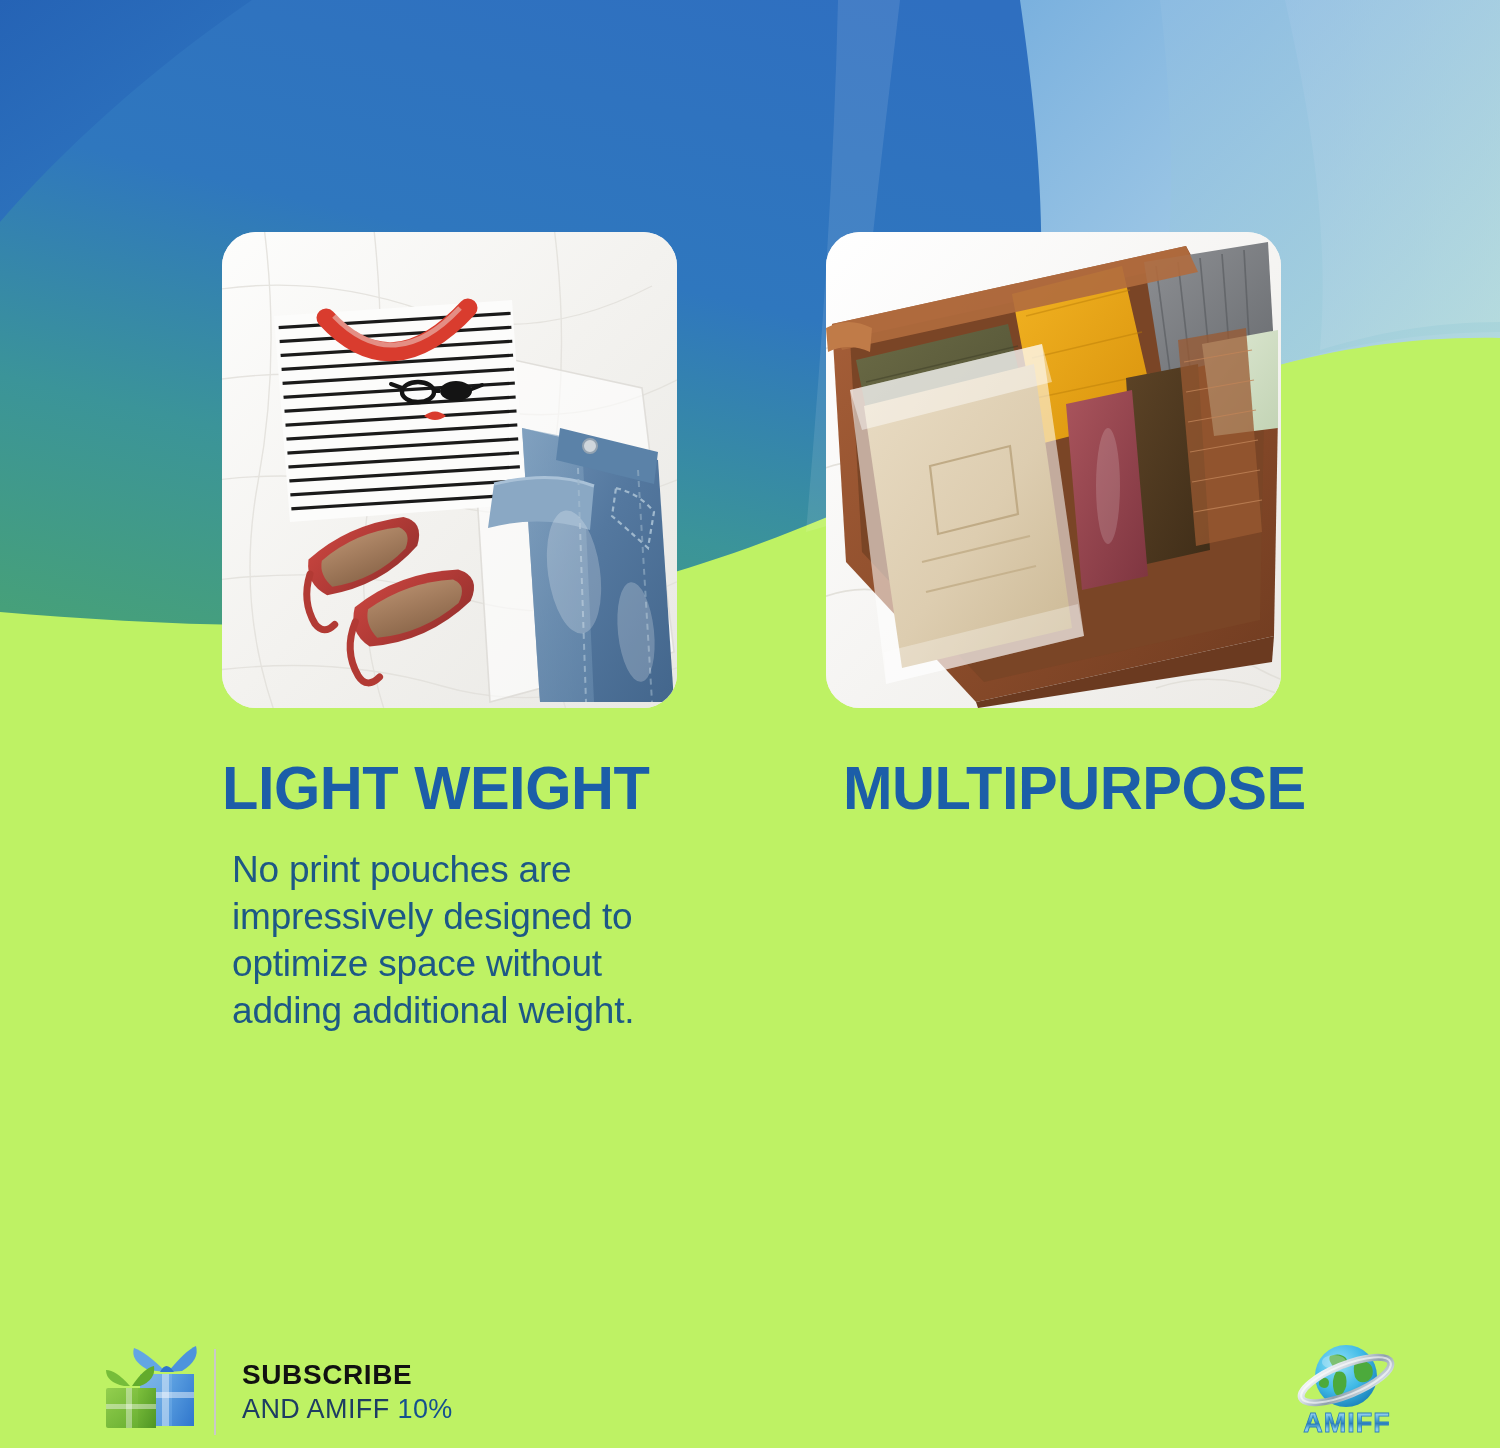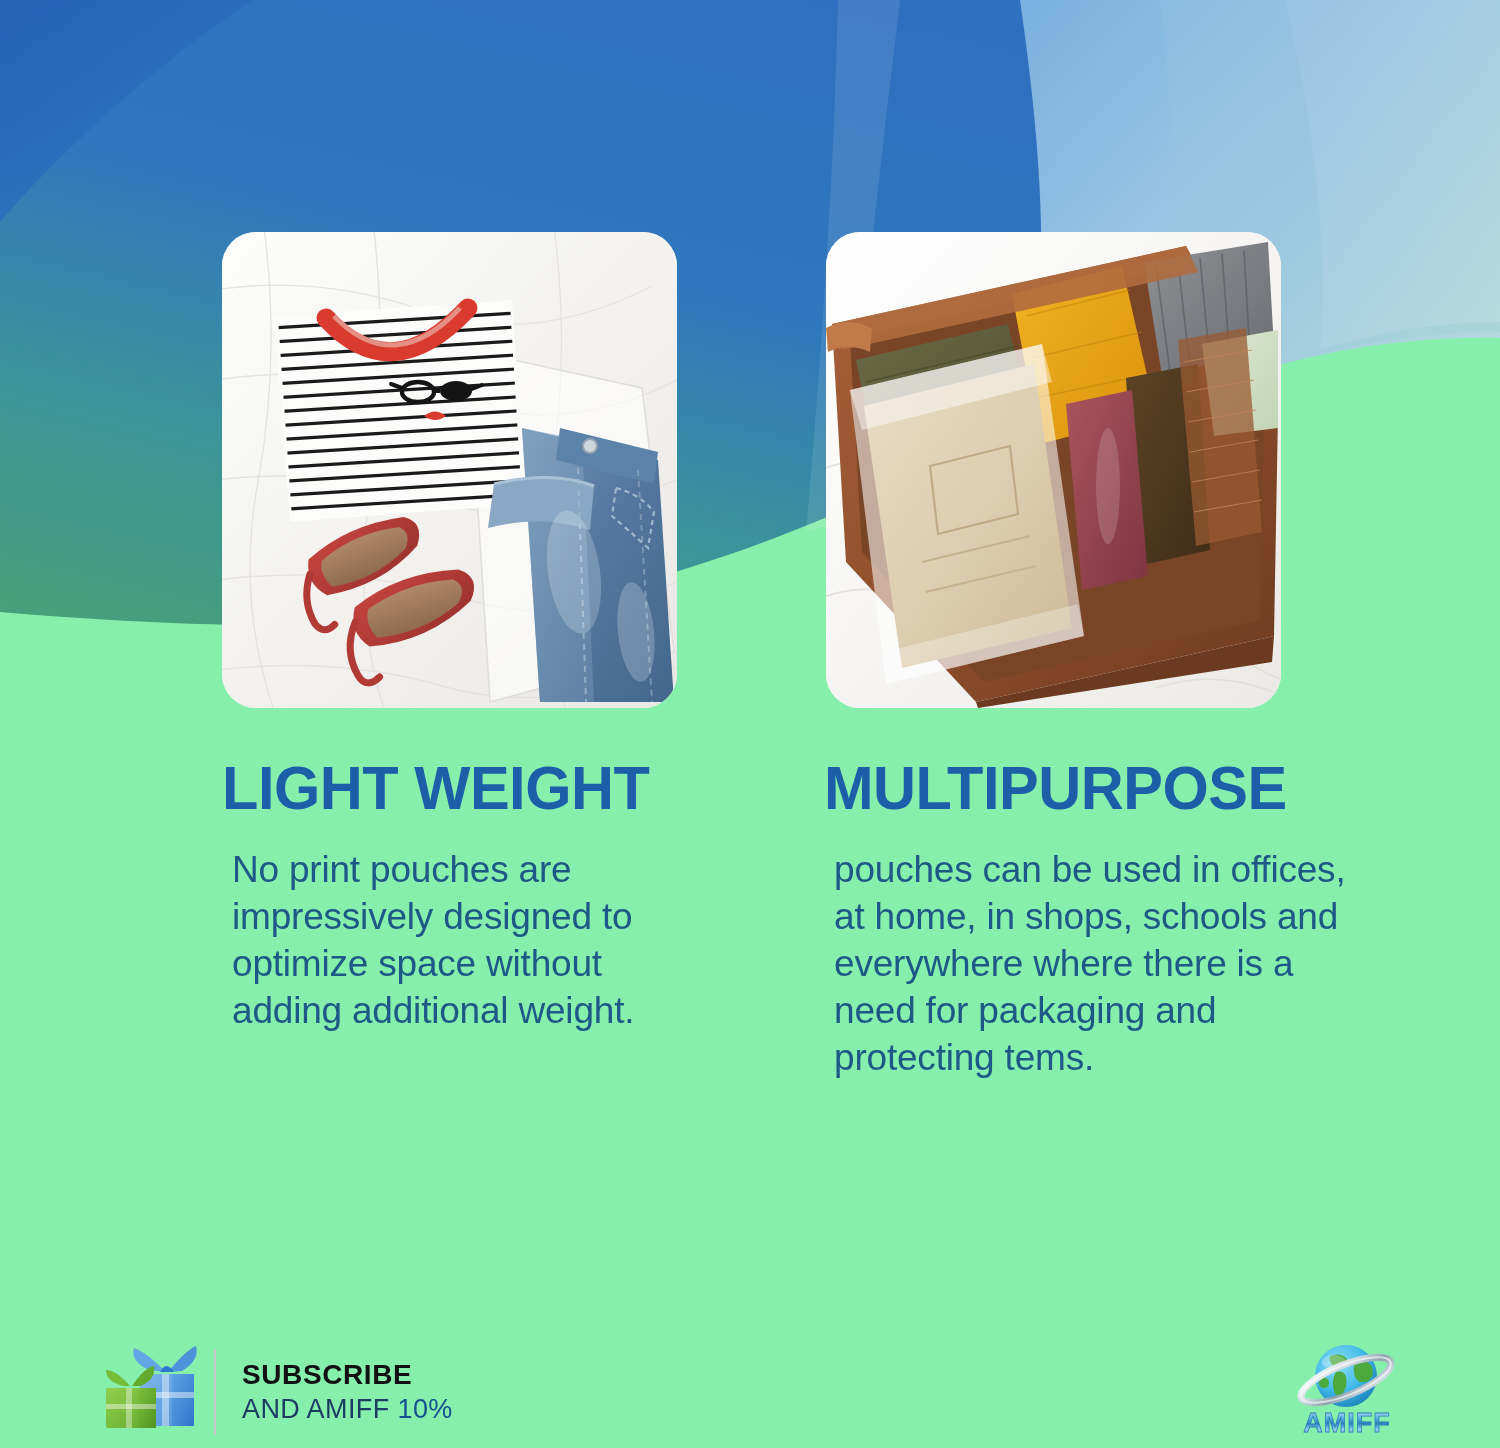--- a/index.html
+++ b/index.html
@@ -3,21 +3,21 @@
 <meta charset="utf-8">
 <style>
   html,body{margin:0;padding:0;}
   body{
     width:1500px;height:1448px;
     background:#ffffff;
     font-family:"Liberation Sans", sans-serif;
     overflow:hidden;
     position:relative;
   }
-  .stage{position:relative;width:1500px;height:1448px;overflow:hidden;background:#86efac;}
+  .stage{position:relative;width:1500px;height:1448px;overflow:hidden;background:#bef264;}
 
   
   .bg-wrap{position:absolute;left:0;top:0;width:1500px;height:700px;overflow:hidden;}
   .bg-svg{position:absolute;left:0;top:0;}
 
   
   .cards{position:absolute;left:0;top:0;width:1500px;height:740px;}
   .card{
     position:absolute;
     border-radius:34px;
@@ -25,21 +25,21 @@
     background:#f2f2f0;
   }
   .card-left{left:222px;top:232px;width:455px;height:476px;}
   .card-right{left:826px;top:232px;width:455px;height:476px;}
   .card svg{display:block;width:100%;height:100%;}
 
   
   .text-row{position:absolute;left:0;top:756px;width:1500px;}
   .col{position:absolute;}
   .col-left{left:222px;top:0;width:500px;}
-  .col-right{left:824px;top:0;width:540px;}
+  .col-right{left:843px;top:0;width:540px;}
   .feature-title{
     font-family:"Liberation Sans", sans-serif;
     font-weight:bold;
     font-size:62px;
     line-height:64px;
     letter-spacing:-0.5px;
     color:#1c5ea8;
     margin:0 0 26px 0;
     white-space:nowrap;
     transform:scaleX(0.96);
@@ -362,21 +362,20 @@
 
   <div class="text-row">
 
     <div class="col col-left">
       <h2 class="feature-title">LIGHT WEIGHT</h2>
       <p class="feature-body">No print pouches are impressively designed to optimize space without adding additional weight.</p>
     </div>
 
     <div class="col col-right">
       <h2 class="feature-title">MULTIPURPOSE</h2>
-      <p class="feature-body">pouches can be used in offices, at home, in shops, schools and everywhere where there is a need for packaging and protecting tems.</p>
     </div>
   </div>
 
   <div class="footer">
 
     <div class="subscribe">
       <div class="gift-icon">
         <svg width="104" height="96" viewBox="0 0 104 96" xmlns="http://www.w3.org/2000/svg">
           <defs>
             <linearGradient id="blueBox" x1="0" y1="0" x2="1" y2="1">

